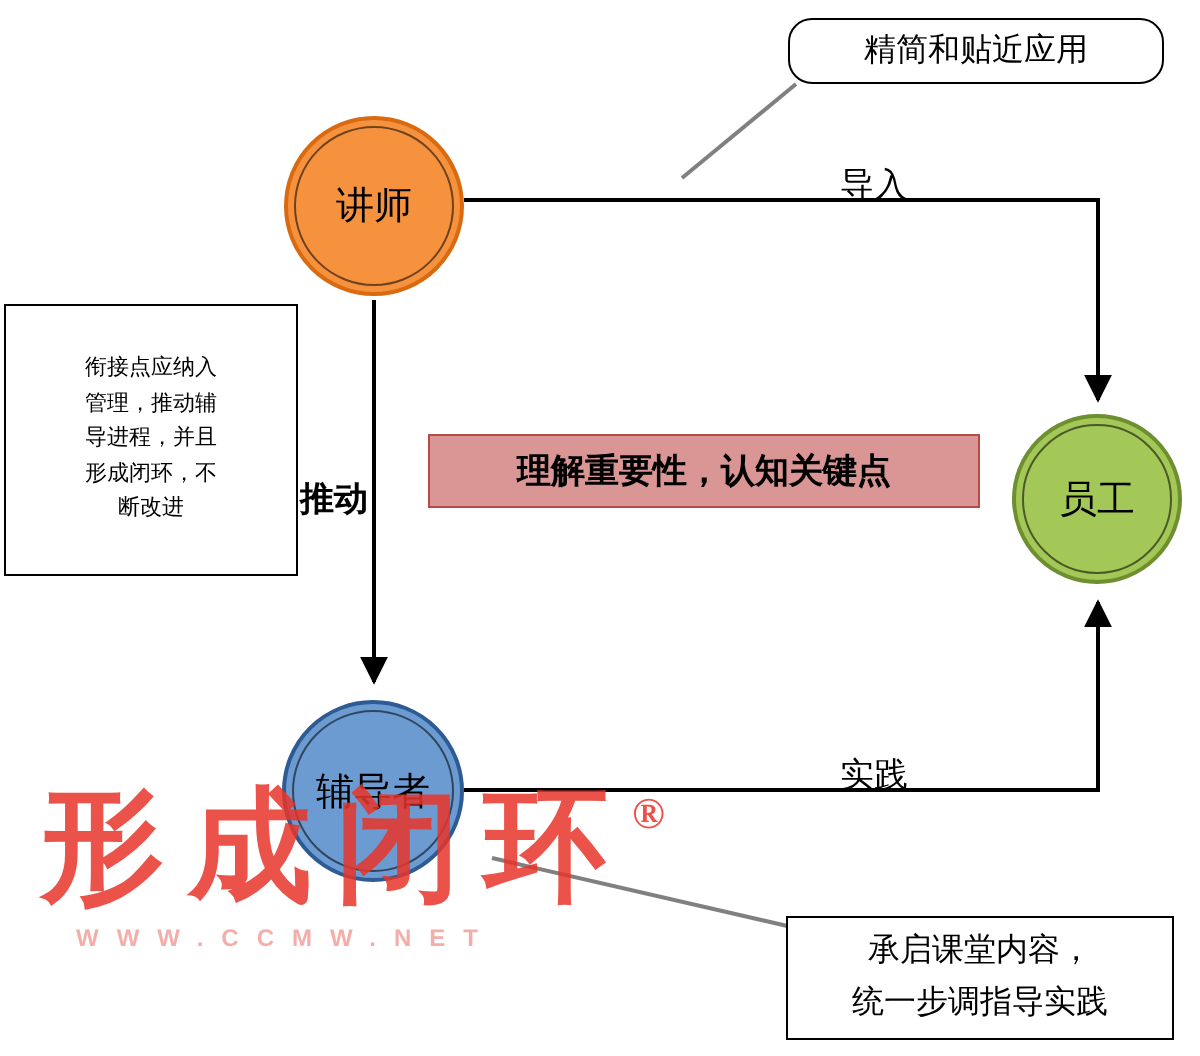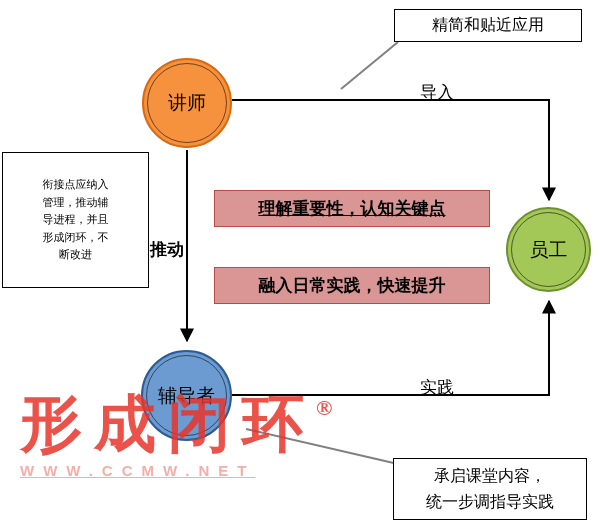--- a/index.html
+++ b/index.html
@@ -61,40 +61,40 @@
     border: 1px solid #000;
     color: #000;
     display: flex;
     align-items: center;
     justify-content: center;
     text-align: center;
     white-space: pre-line;
     z-index: 3;
     box-sizing: border-box;
   }
-  .note-top    { left: 394px; top: 9px;   width: 188px; height: 33px; font-size: 16px; }
+  .note-top    { left: 394px; top: 9px;   width: 188px; height: 33px; font-size: 16px; border-radius: 12px; }
   .note-left   { left: 2px;   top: 152px; width: 147px; height: 136px; font-size: 11px; line-height: 1.6; }
   .note-bottom { left: 393px; top: 458px; width: 194px; height: 62px; font-size: 16px; line-height: 1.6; }
   .key-box {
     position: absolute;
     left: 214px;
     width: 276px;
     height: 37px;
     background: var(--keypoint-fill, #D99694);
     border: 1px solid var(--keypoint-border, #B94A48);
     display: flex;
     align-items: center;
     justify-content: center;
     font-size: 17px;
     font-weight: bold;
     color: #000;
     z-index: 3;
     box-sizing: border-box;
   }
-  .key-box-1 { top: 190px; text-decoration: underline; }
+  .key-box-1 { top: 217px; }
   .key-box-2 { top: 267px; }
   .edge-label {
     position: absolute;
     font-size: 17px;
     color: #000;
     z-index: 4;
     white-space: nowrap;
   }
   .label-import   { left: 414px; top: 81px;  width: 46px; text-align: center; }
   .label-push     { left: 148px; top: 238px; width: 36px; text-align: right; font-weight: bold; }
@@ -117,27 +117,27 @@
     white-space: nowrap;
   }
   .wm-reg {
     font-size: 22px;
     vertical-align: 30px;
     letter-spacing: 0;
     color: var(--watermark, #E8342A);
   }
   .wm-url {
     margin-top: 4px;
+    margin-left: 18px;
     font-family: "Liberation Sans", "DejaVu Sans", sans-serif;
     font-weight: bold;
-    font-size: 15px;
+    font-size: 12px;
     letter-spacing: 9px;
     color: var(--watermark-url, #F2A19C);
     white-space: nowrap;
-    text-decoration: underline;
   }
 </style>
 </head>
 <body>
 
 <div id="stage">
 
   <svg id="wires" width="600" height="528" viewBox="0 0 600 528">
     <defs>
       <marker id="arrow" viewBox="0 0 10 10" refX="9" refY="5" markerWidth="7" markerHeight="7" orient="auto-start-reverse">
@@ -169,21 +169,20 @@
   <div class="note-box note-top">精简和贴近应用</div>
   <div class="note-box note-left">衔接点应纳入
 管理，推动辅
 导进程，并且
 形成闭环，不
 断改进</div>
   <div class="note-box note-bottom">承启课堂内容，
 统一步调指导实践</div>
 
   <div class="key-box key-box-1">理解重要性，认知关键点</div>
-  <div class="key-box key-box-2">融入日常实践，快速提升</div>
 
   <div class="edge-label label-import">导入</div>
   <div class="edge-label label-push">推动</div>
   <div class="edge-label label-practice">实践</div>
 
   <div id="watermark">
     <div class="wm-brand">
       <span>形成闭环</span><span class="wm-reg">®</span>
     </div>
     <div class="wm-url">WWW.CCMW.NET</div>

